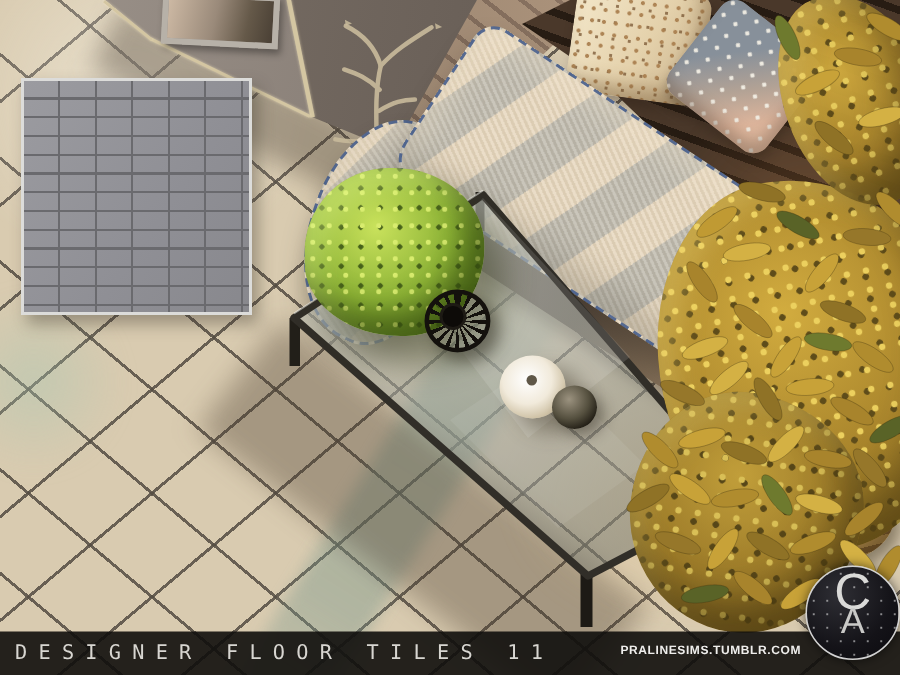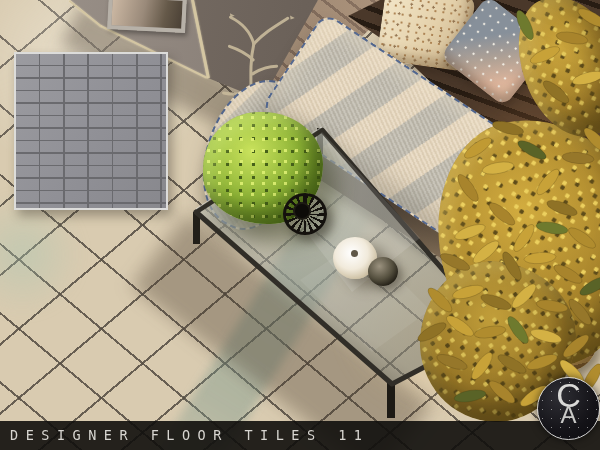--- a/index.html
+++ b/index.html
@@ -279,18 +279,19 @@
       <use href="#lf" fill="#8f7226" transform="translate(566 400) rotate(15)"></use>
       <use href="#lf" fill="#b08c2e" transform="translate(592 378) rotate(-60)"></use>
     </g>
   </svg>
 
   <div class="swatch"></div>
 
   <div class="bottom-bar">
     <div class="title-text">DESIGNER FLOOR TILES 11</div>
   </div>
+  <div class="site-text">PRALINESIMS.TUMBLR.COM</div>
   <div class="logo">
     <div class="logo-c">C</div>
     <div class="logo-a">A</div>
   </div>
 
 </div>
 
 </body></html>

